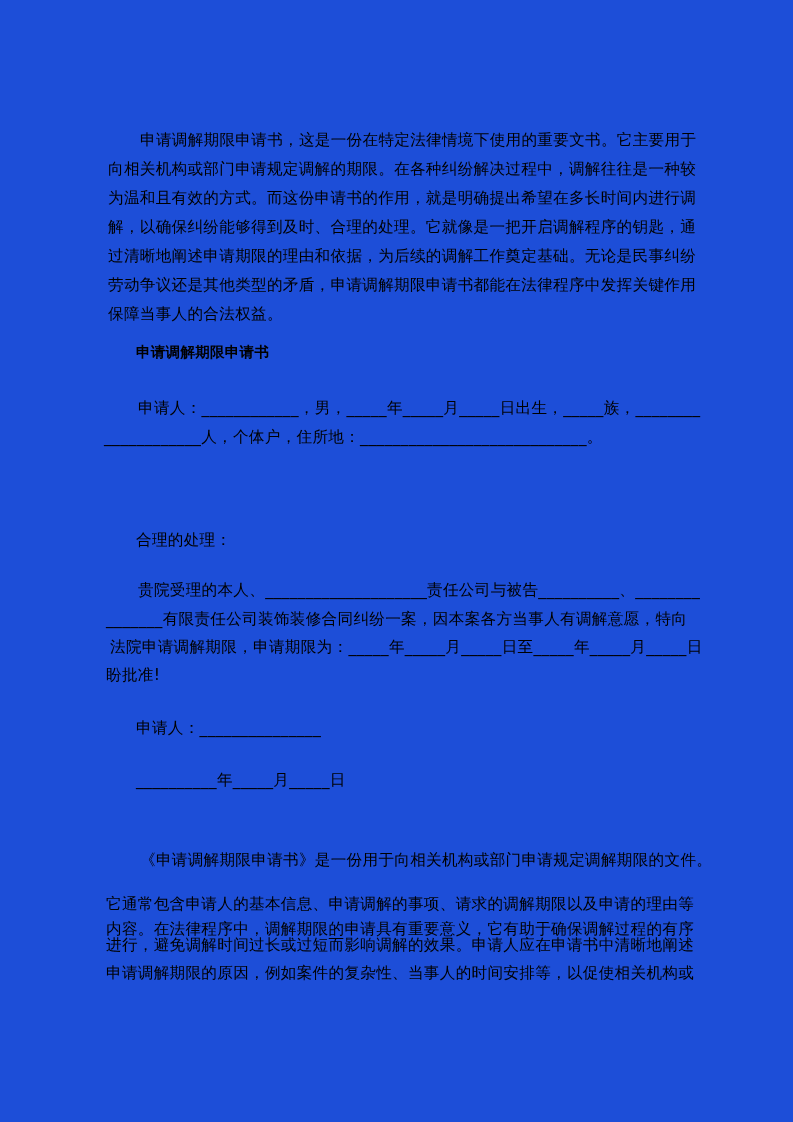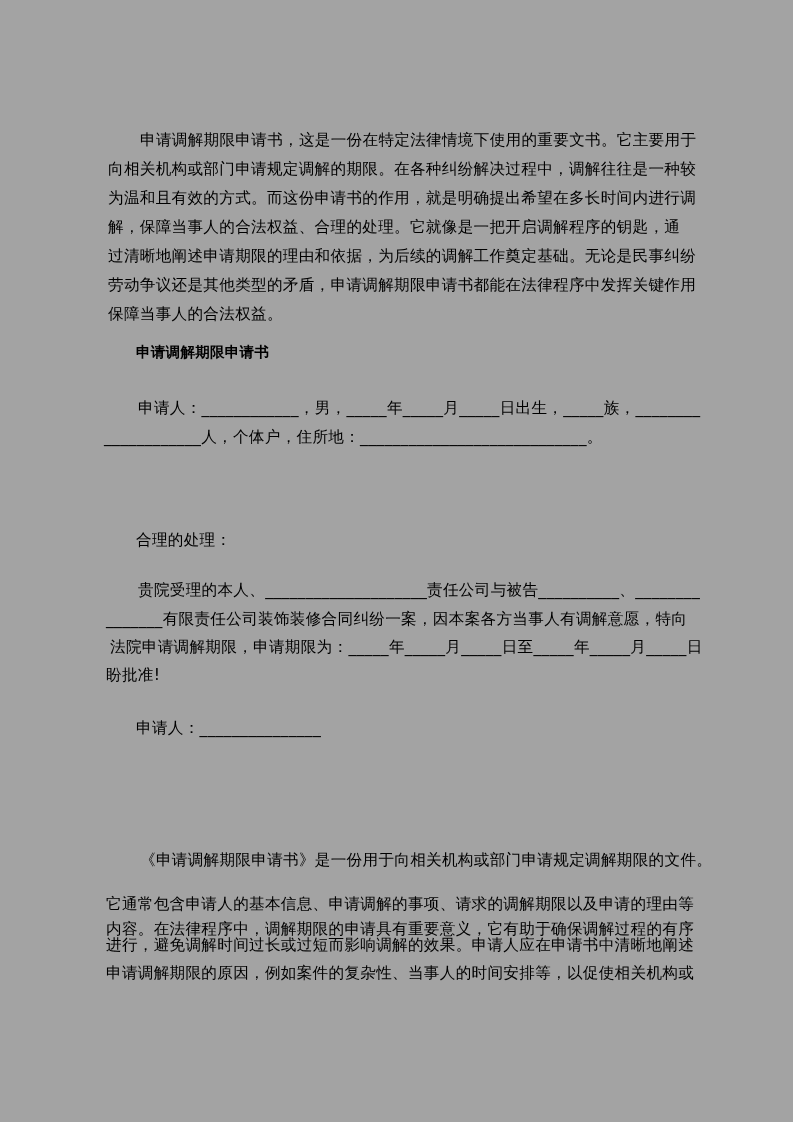--- a/index.html
+++ b/index.html
@@ -1,33 +1,33 @@
 <!DOCTYPE html>
 <html><head>
 <meta charset="utf-8">
 <style>
   html, body { margin: 0; padding: 0; background: #ffffff; }
   body { width: 793px; height: 1122px; position: relative; overflow: hidden;
          font-family: "DejaVu Sans", "Liberation Sans", sans-serif; color: #000; }
-  .page { position: absolute; left: 0; top: 0; width: 793px; height: 1122px; background: #a3a3a3; }
+  .page { position: absolute; left: 0; top: 0; width: 793px; height: 1122px; background: #1d4ed8; }
   .clip { position: absolute; left: 0; top: 0; width: 702px; height: 1122px; overflow: hidden; }
   .line { position: absolute; white-space: pre; font-size: 15.6px; line-height: 20px; letter-spacing: 0.3px; }
   .title { font-weight: bold; font-size: 14.5px; text-align: right; }
 </style>
 </head>
 <body>
 
 <div class="page">
   <div class="clip">
 
     <div>
       <div class="line" style="left:140px; top:130px;">申请调解期限申请书，这是一份在特定法律情境下使用的重要文书。它主要用于</div>
       <div class="line" style="left:108px; top:159px;">向相关机构或部门申请规定调解的期限。在各种纠纷解决过程中，调解往往是一种较</div>
       <div class="line" style="left:108px; top:188px;">为温和且有效的方式。而这份申请书的作用，就是明确提出希望在多长时间内进行调</div>
-      <div class="line" style="left:108px; top:217px;">解，保障当事人的合法权益、合理的处理。它就像是一把开启调解程序的钥匙，通</div>
+      <div class="line" style="left:108px; top:217px;">解，以确保纠纷能够得到及时、合理的处理。它就像是一把开启调解程序的钥匙，通</div>
       <div class="line" style="left:108px; top:246px;">过清晰地阐述申请期限的理由和依据，为后续的调解工作奠定基础。无论是民事纠纷</div>
       <div class="line" style="left:108px; top:275px;">劳动争议还是其他类型的矛盾，申请调解期限申请书都能在法律程序中发挥关键作用</div>
       <div class="line" style="left:108px; top:304px;">保障当事人的合法权益。</div>
     </div>
 
     <div class="line title" style="left:136px; top:342px;">申请调解期限申请书</div>
 
     <div>
       <div class="line" style="left:138px; top:398px;">申请人：____________，男，_____年_____月_____日出生，_____族，________</div>
       <div class="line" style="left:104px; top:427px;">____________人，个体户，住所地：____________________________。</div>
@@ -38,20 +38,21 @@
 
     <div>
       <div class="line" style="left:138px; top:580px;">贵院受理的本人、____________________责任公司与被告__________、________</div>
       <div class="line" style="left:106px; top:609px;">_______有限责任公司装饰装修合同纠纷一案，因本案各方当事人有调解意愿，特向</div>
       <div class="line" style="left:110px; top:637px;">法院申请调解期限，申请期限为：_____年_____月_____日至_____年_____月_____日</div>
       <div class="line" style="left:106px; top:665px;">盼批准!</div>
     </div>
 
     <div class="line" style="left:136px; top:718px;">申请人：_______________</div>
 
+    <div class="line" style="left:136px; top:770px;">__________年_____月_____日</div>
 
     <div>
       <div class="line" style="left:140px; top:850px;">《申请调解期限申请书》是一份用于向相关机构或部门申请规定调解期限的文件。</div>
       <div class="line" style="left:106px; top:879px;margin-top:15px;">它通常包含申请人的基本信息、申请调解的事项、请求的调解期限以及申请的理由等</div>
       <div class="line" style="left:106px; top:907px;margin-top:12px;">内容。在法律程序中，调解期限的申请具有重要意义，它有助于确保调解过程的有序</div>
       <div class="line" style="left:106px; top:935px;">进行，避免调解时间过长或过短而影响调解的效果。申请人应在申请书中清晰地阐述</div>
       <div class="line" style="left:106px; top:963px;">申请调解期限的原因，例如案件的复杂性、当事人的时间安排等，以促使相关机构或</div>
     </div>
 
   </div>

